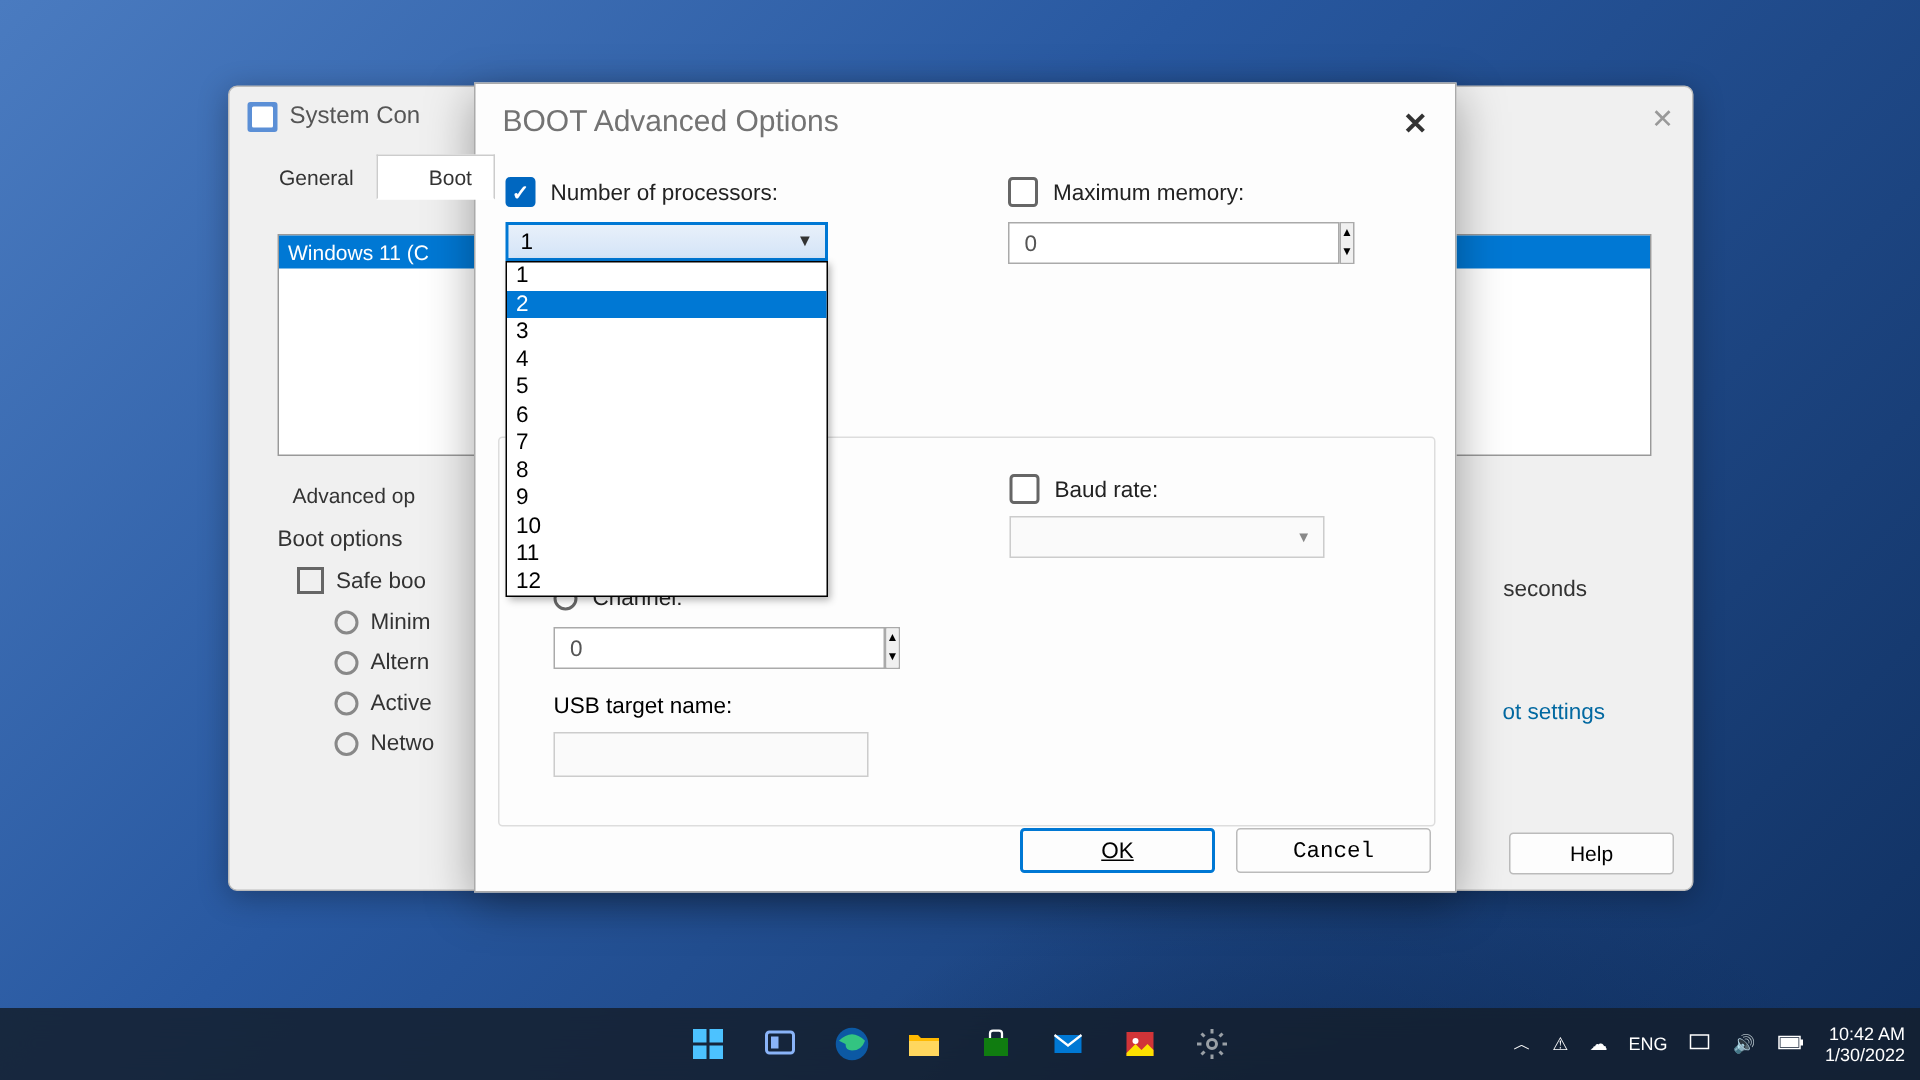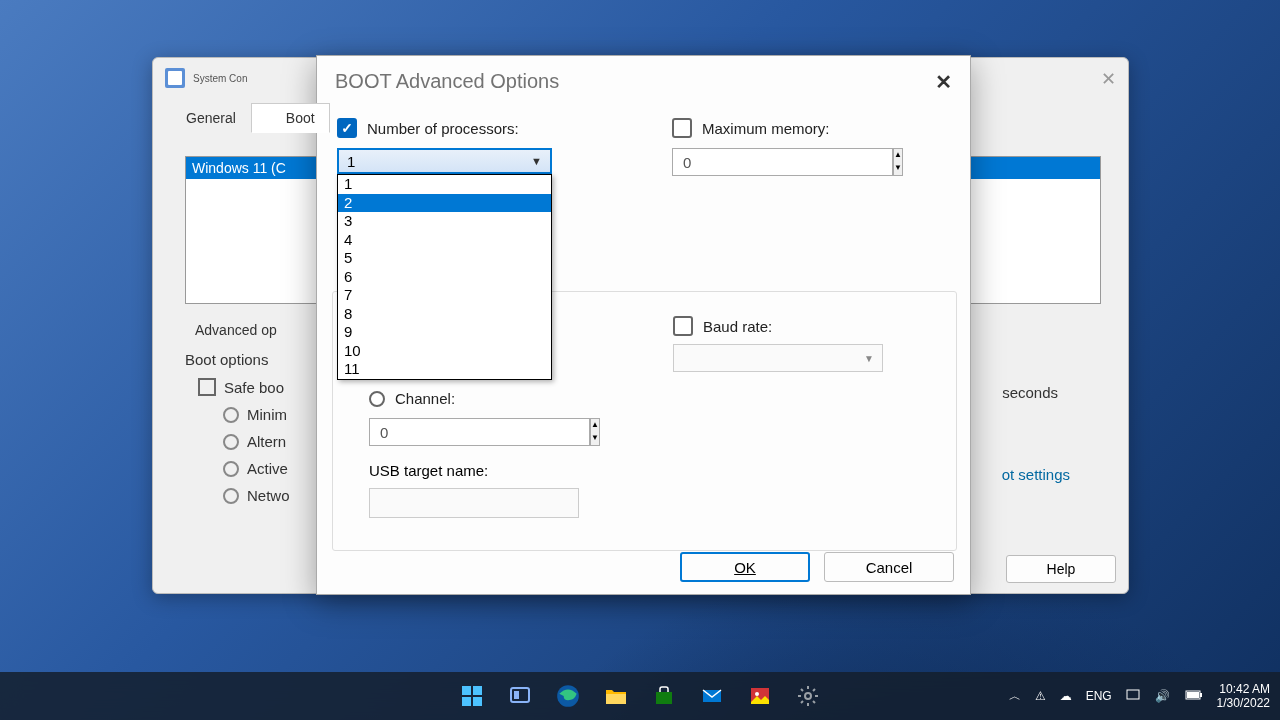--- a/index.html
+++ b/index.html
@@ -5,21 +5,21 @@
 * { margin: 0; padding: 0; box-sizing: border-box; font-family: 'Segoe UI', Tahoma, sans-serif; }
 body { width: 1280px; height: 720px; background: linear-gradient(135deg, #2e5c9e 0%, #1e4a8a 50%, #1a3d73 100%); position: relative; overflow: hidden; }
 
 .wallpaper-curve { position: absolute; width: 1280px; height: 720px; background: radial-gradient(ellipse 800px 600px at 70% 120%, #0d2954 0%, transparent 50%), linear-gradient(135deg, #4a7bc0 0%, #2858a0 40%, #103060 100%); }
 
 .window-parent { position: absolute; left: 152px; top: 57px; width: 977px; height: 537px; background: #f0f0f0; border: 1px solid #bbb; border-radius: 6px; box-shadow: 0 4px 20px rgba(0,0,0,0.3); }
 
 .parent-titlebar { height: 40px; display: flex; align-items: center; padding: 0 12px; }
 .parent-icon { width: 20px; height: 20px; margin-right: 8px; background: #5b8fd6; border-radius: 2px; position: relative; }
 .parent-icon::after { content: ''; position: absolute; inset: 3px; background: #fff; border-radius: 1px; }
-.parent-title { color: #555; font-size: 10px; }
+.parent-title { color: #555; font-size: 16px; }
 .parent-close { position: absolute; right: 12px; top: 10px; color: #999; font-size: 18px; cursor: pointer; }
 
 .tabs { display: flex; padding-left: 18px; margin-top: 5px; }
 .tab { padding: 6px 14px; font-size: 14px; color: #333; border: 1px solid transparent; cursor: pointer; }
 .tab.active { background: #fff; border: 1px solid #ccc; border-bottom: 1px solid #fff; position: relative; z-index: 2; padding-left: 34px; }
 
 .listbox { position: absolute; left: 32px; top: 98px; width: 916px; height: 148px; background: #fff; border: 1px solid #999; }
 .list-item-sel { background: #0078d4; color: #fff; padding: 3px 6px; font-size: 14px; }
 
 .adv-btn { position: absolute; left: 32px; top: 258px; padding: 6px 10px; font-size: 14px; color: #333; }
@@ -162,34 +162,35 @@
         <div class="spinner-btn">▲</div>
         <div class="spinner-btn">▼</div>
       </div>
     </div>
 
     <div style="position:absolute; left:36px; top:170px; font-size:15px;">USB target name:</div>
     <div style="position:absolute; left:36px; top:196px; width:210px; height:30px; border:1px solid #ccc; background:#fafafa;"></div>
   </div>
 
   <button class="dlg-btn primary" style="position:absolute; left:363px; bottom:12px;">OK</button>
-  <button class="dlg-btn" style="position:absolute; left:507px; bottom:12px;">Cancel</button>
+  <button class="dlg-btn" style="position:absolute; left:507px; bottom:12px;font-family:Liberation Mono, monospace;">Cancel</button>
 
   <div class="dropdown">
     <div class="dd-item">1</div>
     <div class="dd-item highlight">2</div>
     <div class="dd-item">3</div>
     <div class="dd-item">4</div>
     <div class="dd-item">5</div>
     <div class="dd-item">6</div>
     <div class="dd-item">7</div>
     <div class="dd-item">8</div>
     <div class="dd-item">9</div>
     <div class="dd-item">10</div>
     <div class="dd-item">11</div>
+    <div class="dd-item">12</div>
   </div>
 </div>
 
 <div class="taskbar">
   <div class="task-center">
     <div class="task-icon">
         <svg width="24" height="24" viewBox="0 0 24 24">
           <rect x="2" y="2" width="9" height="9" fill="#4cc2ff"></rect>
           <rect x="13" y="2" width="9" height="9" fill="#4cc2ff"></rect>
           <rect x="2" y="13" width="9" height="9" fill="#4cc2ff"></rect>

